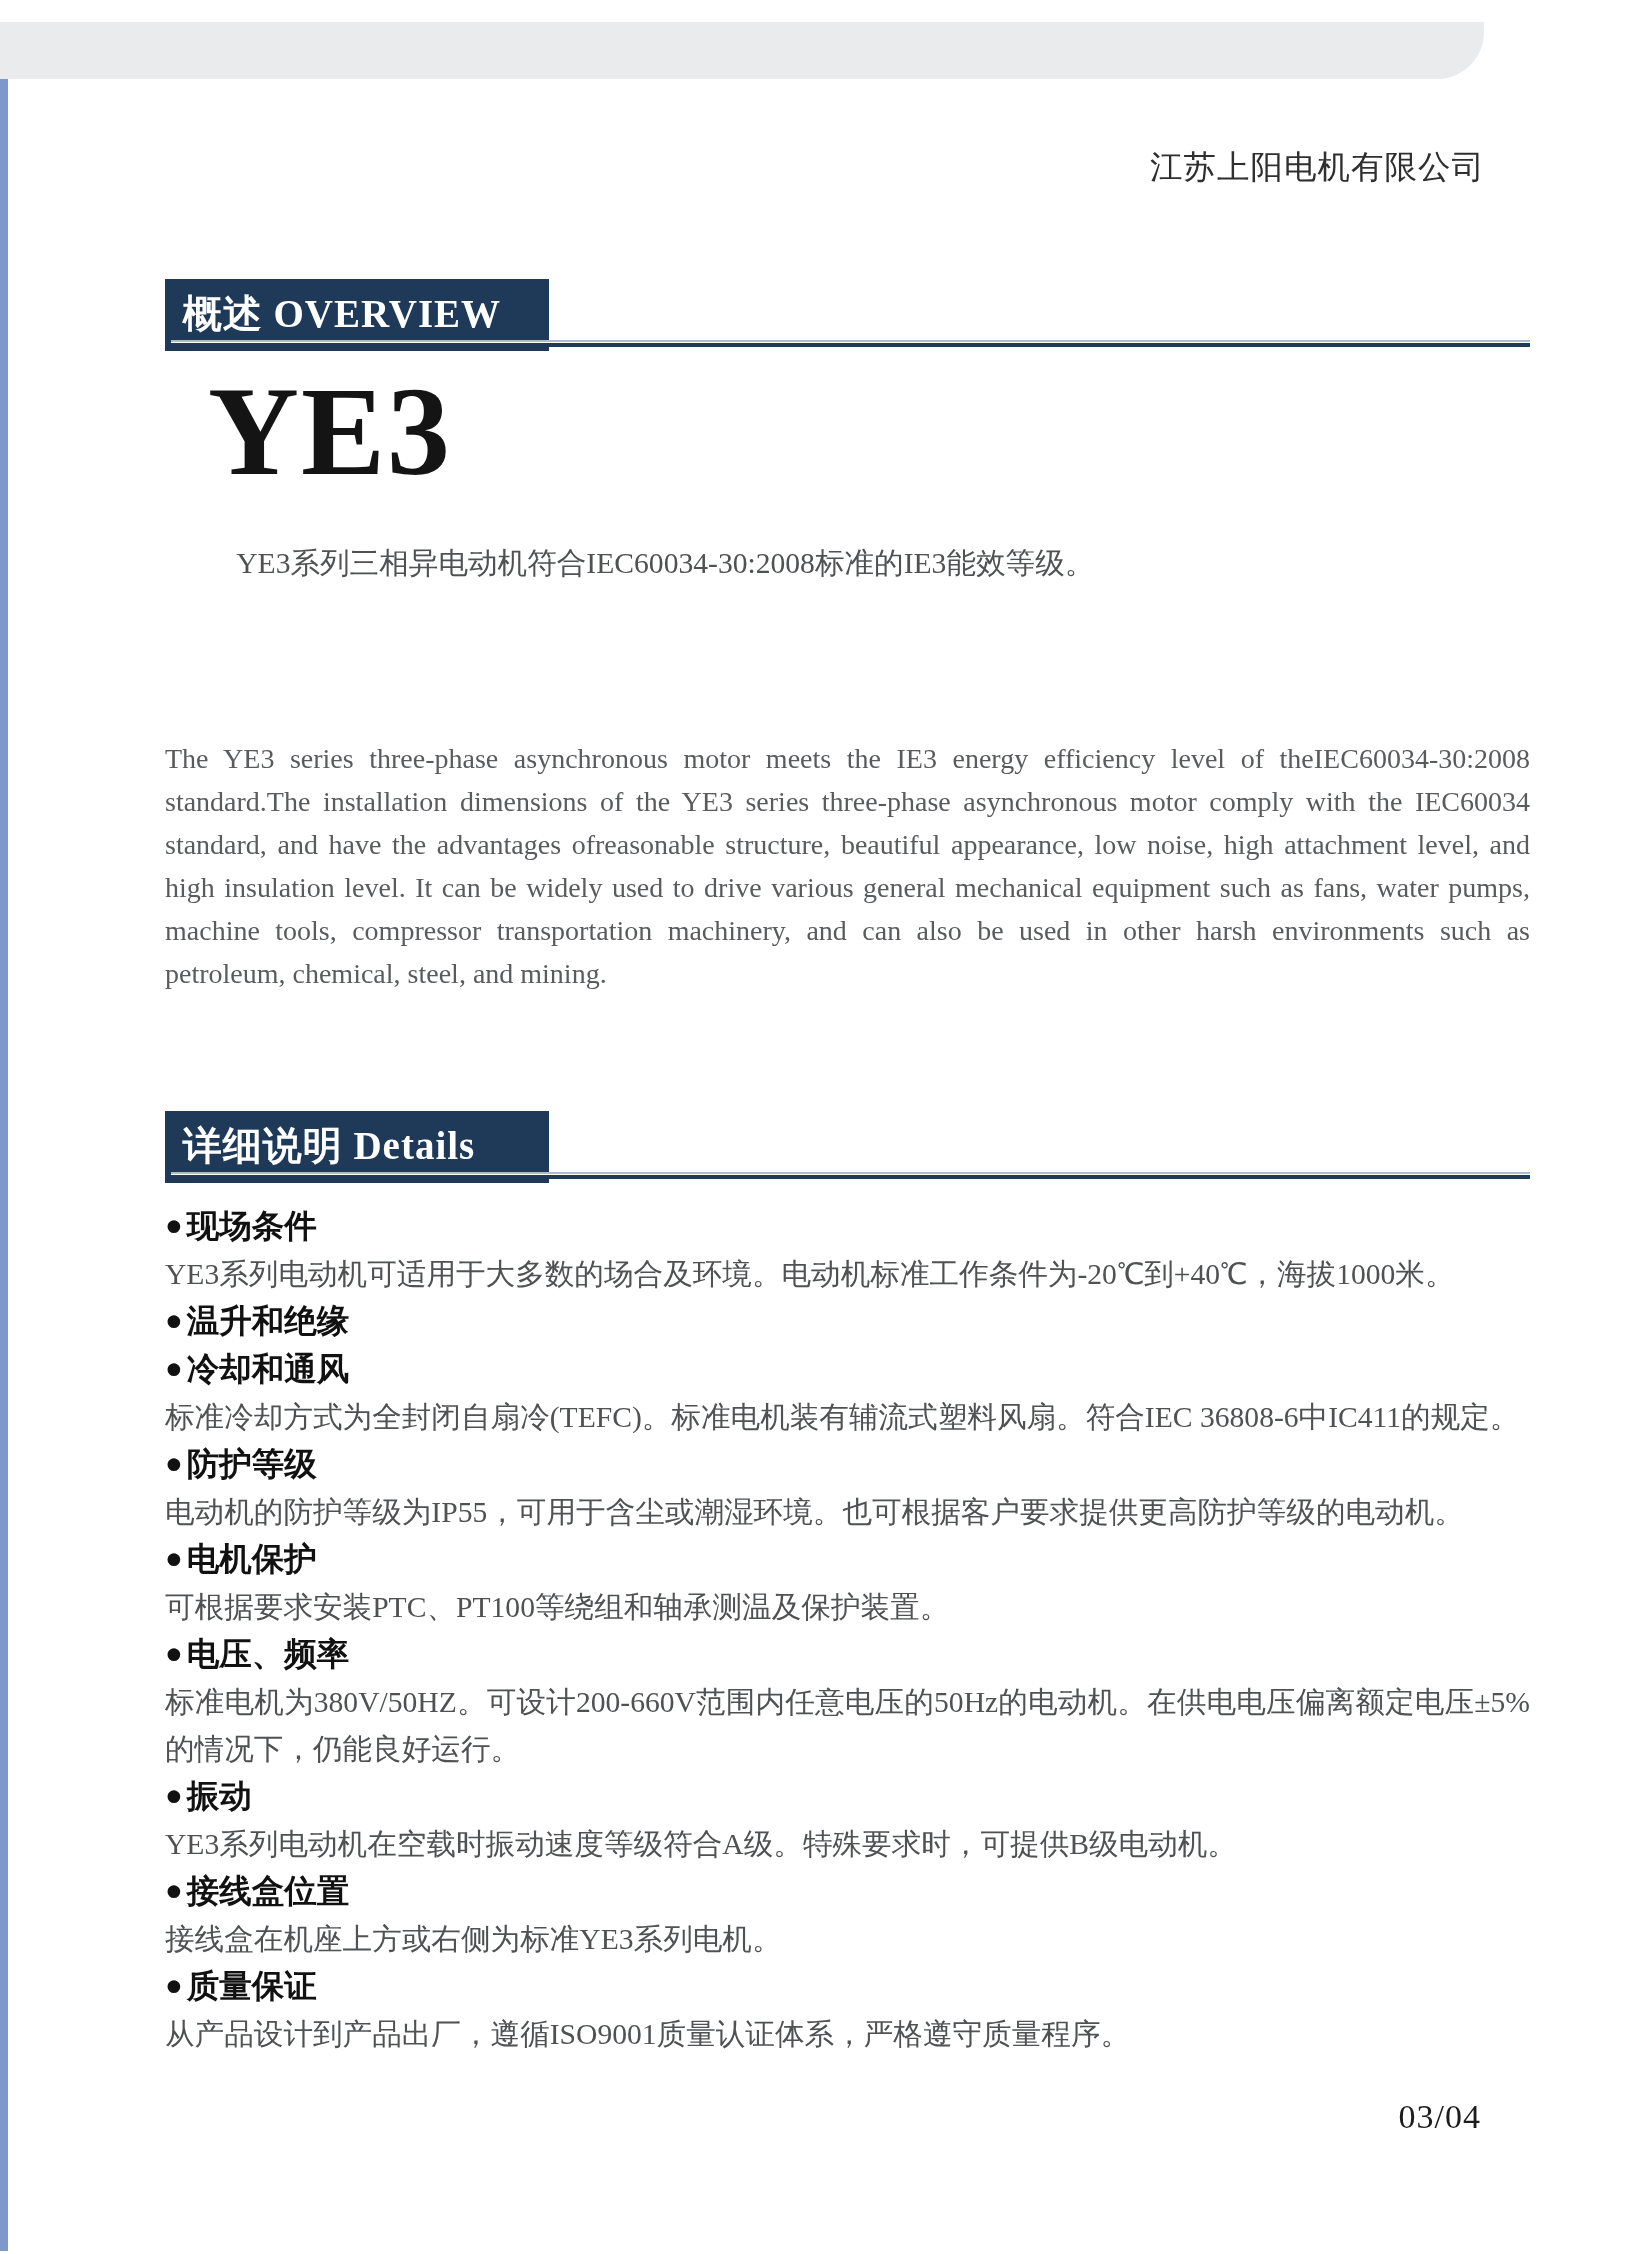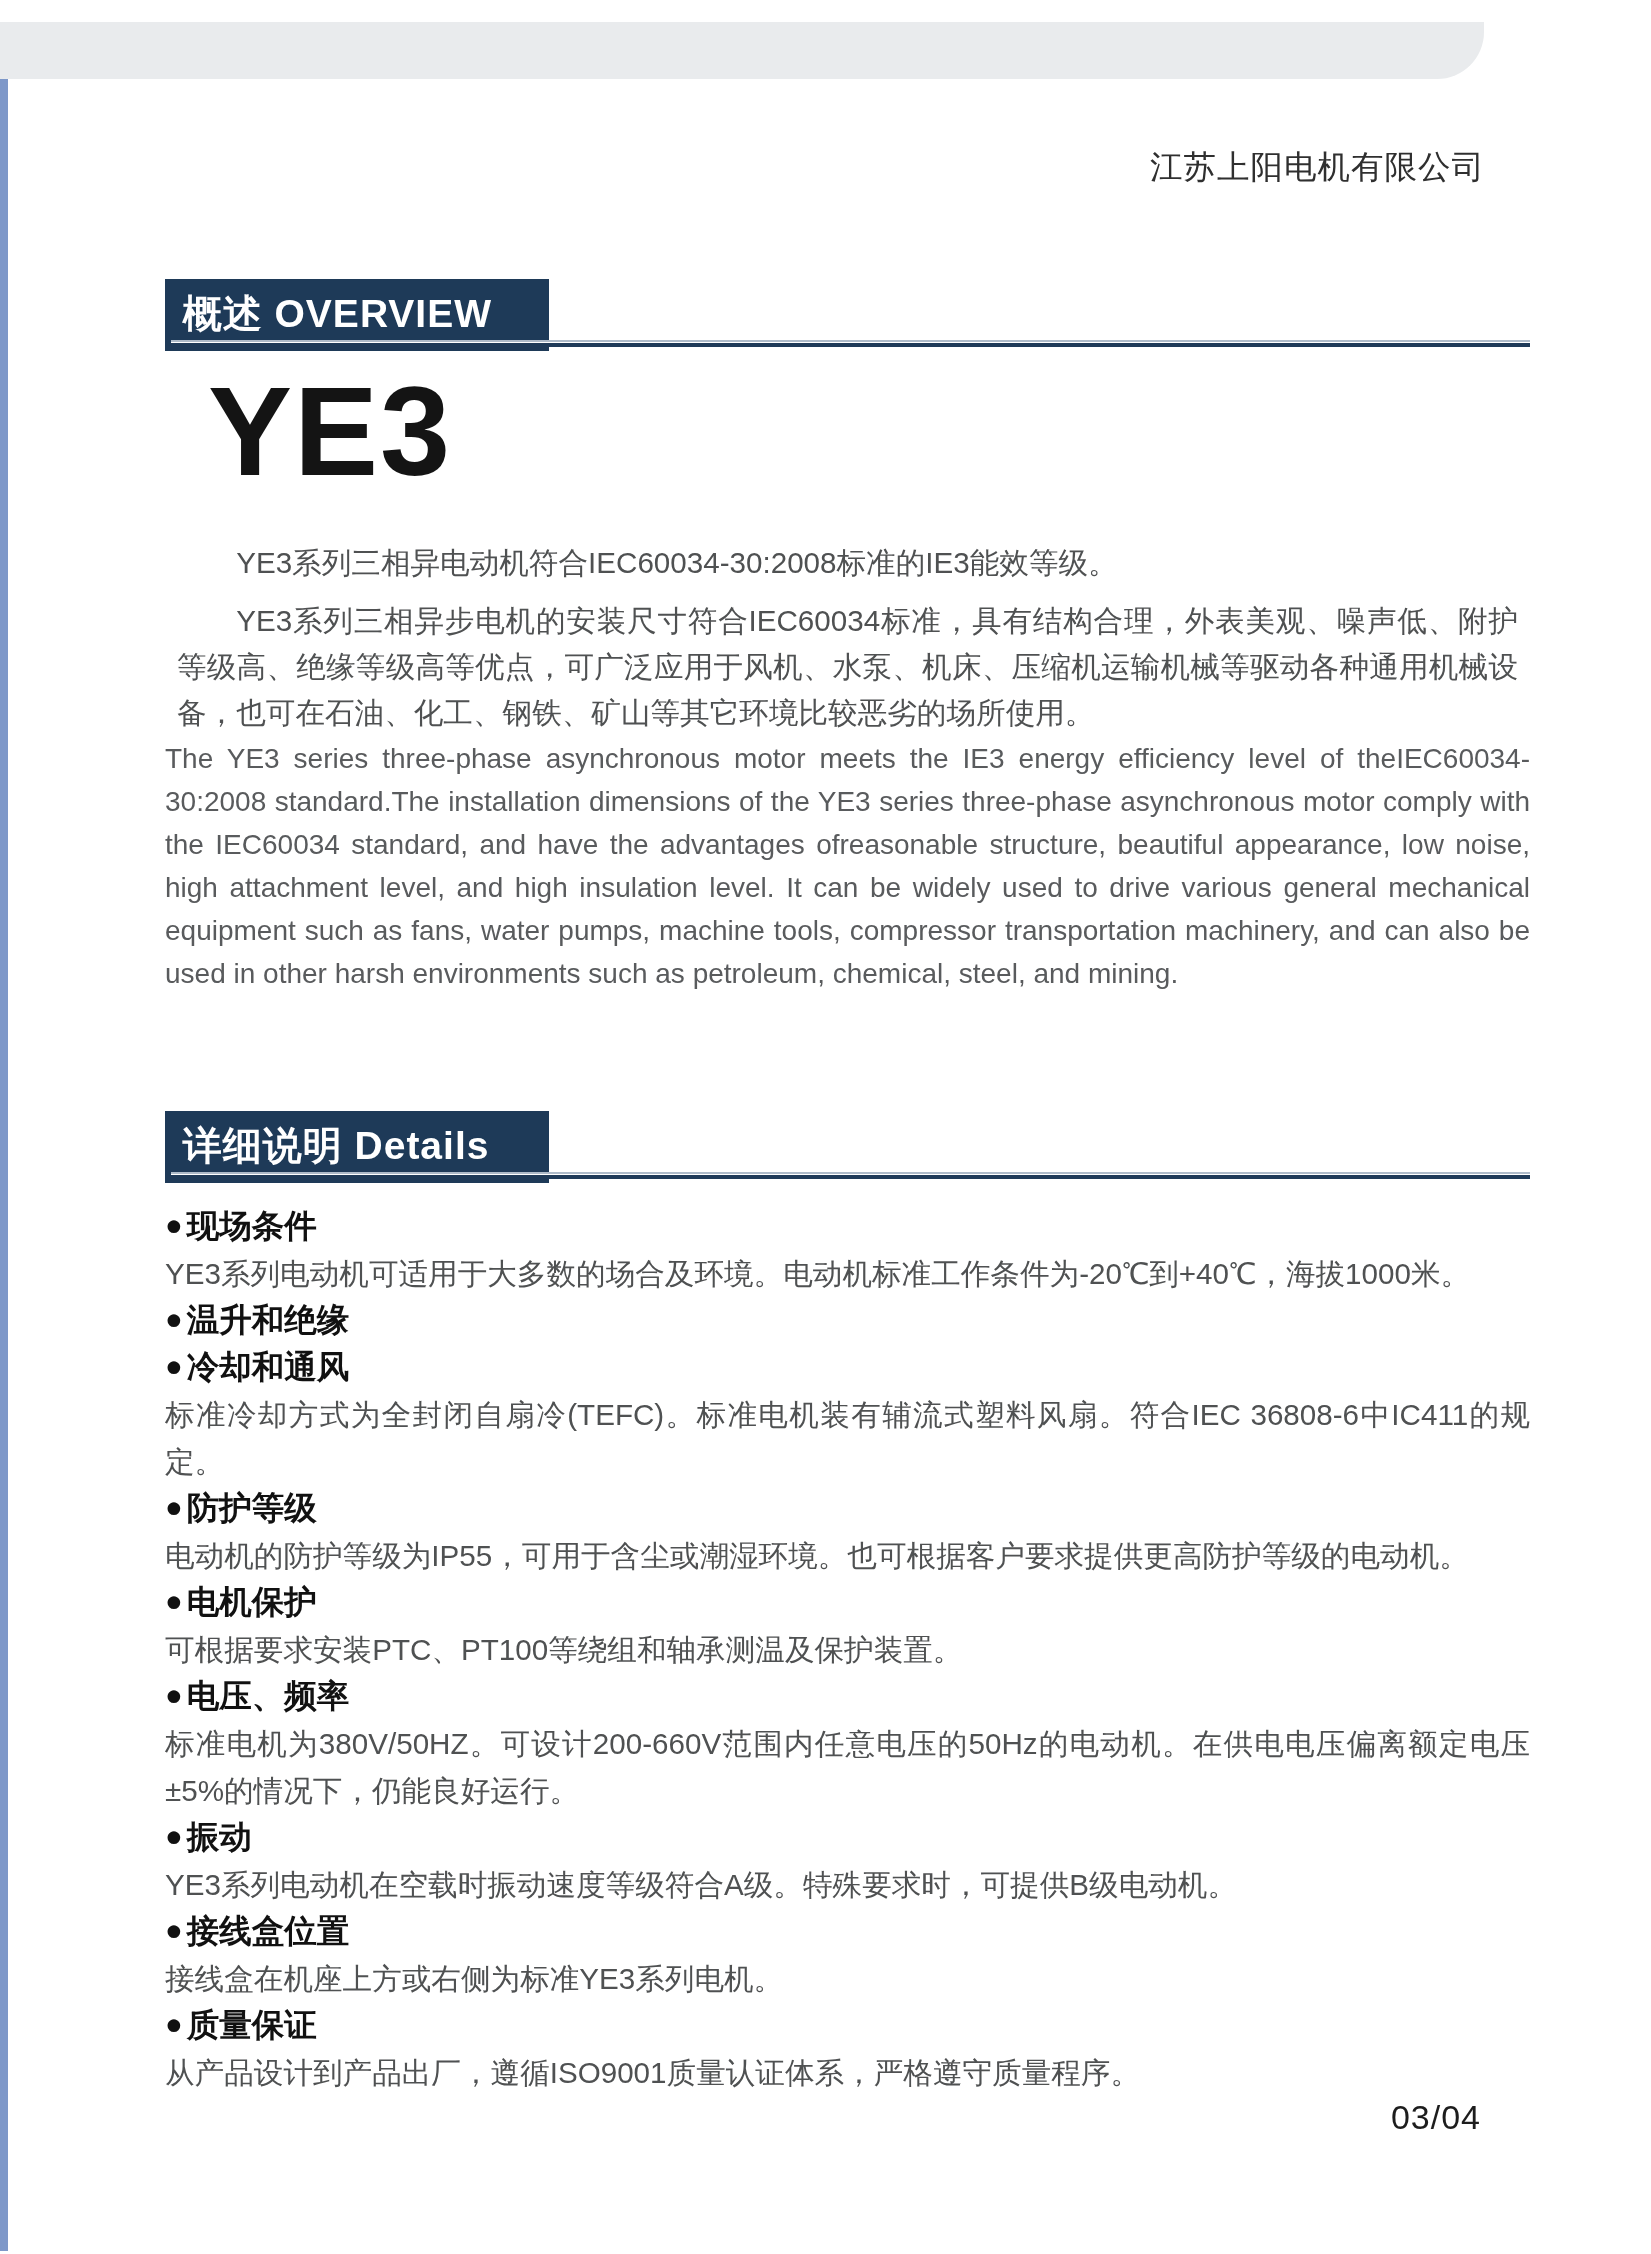--- a/index.html
+++ b/index.html
@@ -6,21 +6,21 @@
     margin: 0;
     padding: 0;
     background: #ffffff;
   }
   .page {
     position: relative;
     width: 1650px;
     height: 2255px;
     background: #ffffff;
     overflow: hidden;
-    font-family: Liberation Sans, sans-serif;
+    font-family: Liberation Serif, serif;
   }
   .top-bar {
     position: absolute;
     left: 0;
     top: 21.7px;
     width: 1484px;
     height: 57px;
     background: #e9ebed;
     border-radius: 0 0 47px 0;
   }
@@ -169,21 +169,20 @@
     <div class="rule rule-overview">
       <div class="rule-top"></div>
       <div class="rule-gap"></div>
       <div class="rule-bottom"></div>
     </div>
 
     <h1 class="product-title">YE3</h1>
 
     <div class="zh-intro">
       <p>YE3系列三相异电动机符合IEC60034-30:2008标准的IE3能效等级。</p>
-      <p>YE3系列三相异步电机的安装尺寸符合IEC60034标准，具有结构合理，外表美观、噪声低、附护等级高、绝缘等级高等优点，可广泛应用于风机、水泵、机床、压缩机运输机械等驱动各种通用机械设备，也可在石油、化工、钢铁、矿山等其它环境比较恶劣的场所使用。</p>
     </div>
 
     <p class="en-intro">The YE3 series three-phase asynchronous motor meets the IE3 energy efficiency level of theIEC60034-30:2008 standard.The installation dimensions of the YE3 series three-phase asynchronous motor comply with the IEC60034 standard, and have the advantages ofreasonable structure, beautiful appearance, low noise, high attachment level, and high insulation level. It can be widely used to drive various general mechanical equipment such as fans, water pumps, machine tools, compressor transportation machinery, and can also be used in other harsh environments such as petroleum, chemical, steel, and mining.</p>
 
     <div class="heading-box details-box">
       <span>详细说明 Details</span>
     </div>
     <div class="rule rule-details">
       <div class="rule-top"></div>
       <div class="rule-gap"></div>

